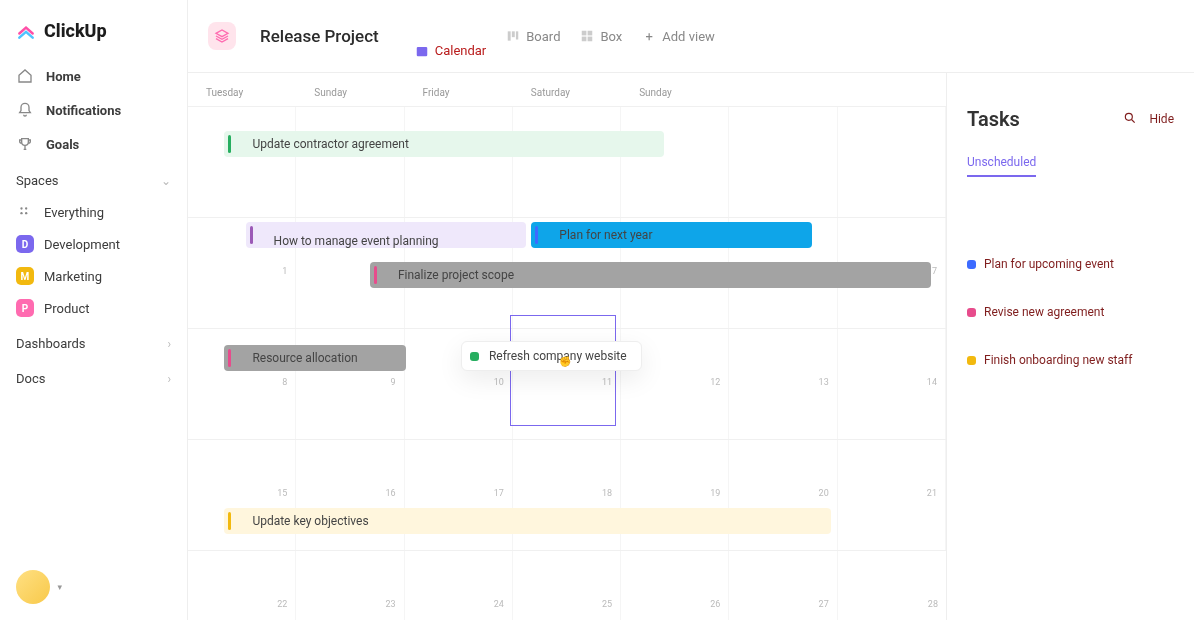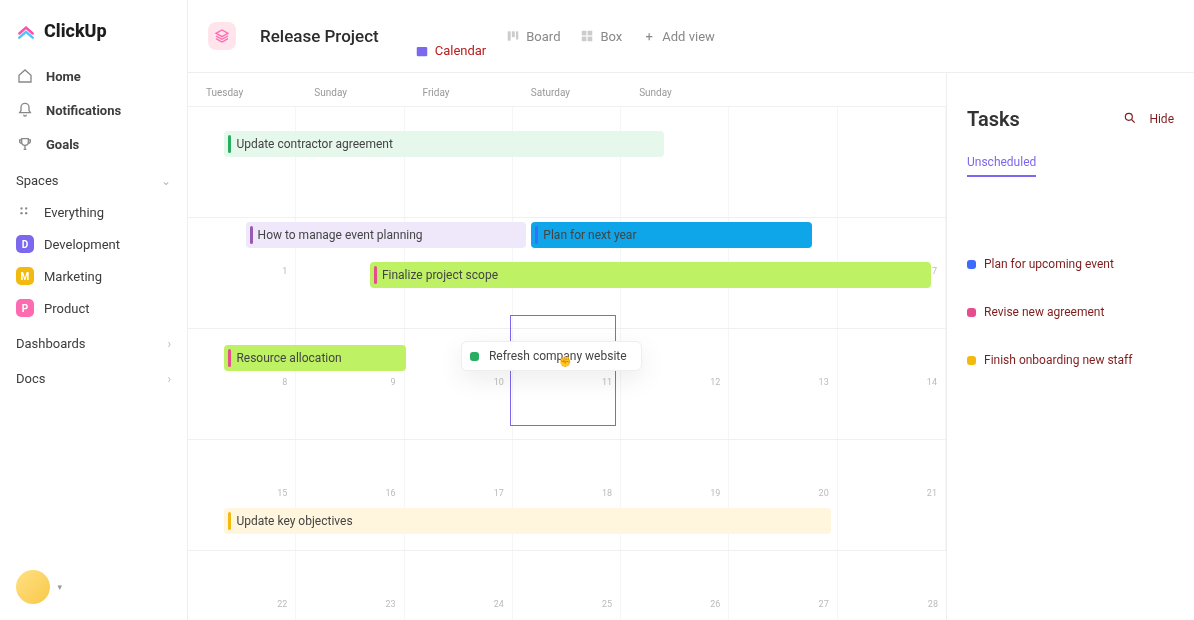--- a/index.html
+++ b/index.html
@@ -35,30 +35,30 @@
 
 .calendar-wrap { display: flex; flex: 1; overflow: hidden; }
 .calendar { flex: 1; position: relative; }
 .weekdays { display: grid; grid-template-columns: repeat(7, 1fr); }
 .weekday { font-size: 10px; color: #999; padding: 14px 8px 8px 18px; }
 .cell-row { display: grid; grid-template-columns: repeat(7, 1fr); border-top: 1px solid #f0f0f0; height: 111px; position: relative; }
 .cell { border-right: 1px solid #f5f5f5; position: relative; }
 .cell:last-child { border-right: none; }
 .daynum { position: absolute; top: 48px; right: 8px; font-size: 9px; color: #bbb; }
 
-.event { position: absolute; height: 26px; display: flex; align-items: center; padding: 0 10px 0 12px; font-size: 12px; color: #444; border-radius: 4px; }
+.event { position: absolute; height: 26px; display: flex; align-items: center; padding: 0 10px 0 28px; font-size: 12px; color: #444; border-radius: 4px; }
 .event::before { content: ""; position: absolute; left: 4px; top: 4px; bottom: 4px; width: 3px; border-radius: 2px; }
 
 .ev-green { background: #e6f7ec; }
 .ev-green::before { background: #27ae60; }
 .ev-lavender { background: #efe8fb; }
 .ev-lavender::before { background: #9b59b6; }
 .ev-blue { background: #0ea5e9; }
 .ev-blue::before { background: #3d6bff; }
-.ev-pink { background: #bef264; }
+.ev-pink { background: #a3a3a3; }
 .ev-pink::before { background: #e74c8c; }
 .ev-yellow { background: #fff6dd; }
 .ev-yellow::before { background: #f2b90f; }
 
 
 .drag-ghost { position: absolute; background: #fff; border: 1px solid #eee; box-shadow: 0 8px 26px rgba(0,0,0,0.08); border-radius: 6px; padding: 7px 14px 7px 8px; display: flex; align-items: center; gap: 10px; font-size: 12px; color: #444; }
 .drag-dot { width: 9px; height: 9px; border-radius: 3px; background: #27ae60; }
 .drag-highlight { position: absolute; border: 1.5px solid #7b68ee; pointer-events: none; }
 
 .cursor-grab { position: absolute; font-size: 10px; color: #666; }
@@ -258,21 +258,21 @@
             </div>
           <div class="cell">
               <span class="daynum">5</span>
             </div>
           <div class="cell">
               <span class="daynum">6</span>
             </div>
           <div class="cell">
               <span class="daynum">7</span>
             </div>
-          <div class="event ev-lavender" style="left:7.6%; width:37%; top:4px;">
+          <div class="event ev-lavender" style="left:7.6%; width:37%; top:4px;align-items:flex-end;">
               <span>How to manage event planning</span>
             </div>
           <div class="event ev-blue" style="left:45.3%; width:37%; top:4px;">
               <span>Plan for next year</span>
             </div>
           <div class="event ev-pink" style="left:24%; width:74%; top:44px;">
               <span>Finalize project scope</span>
             </div>
         </div>
 

